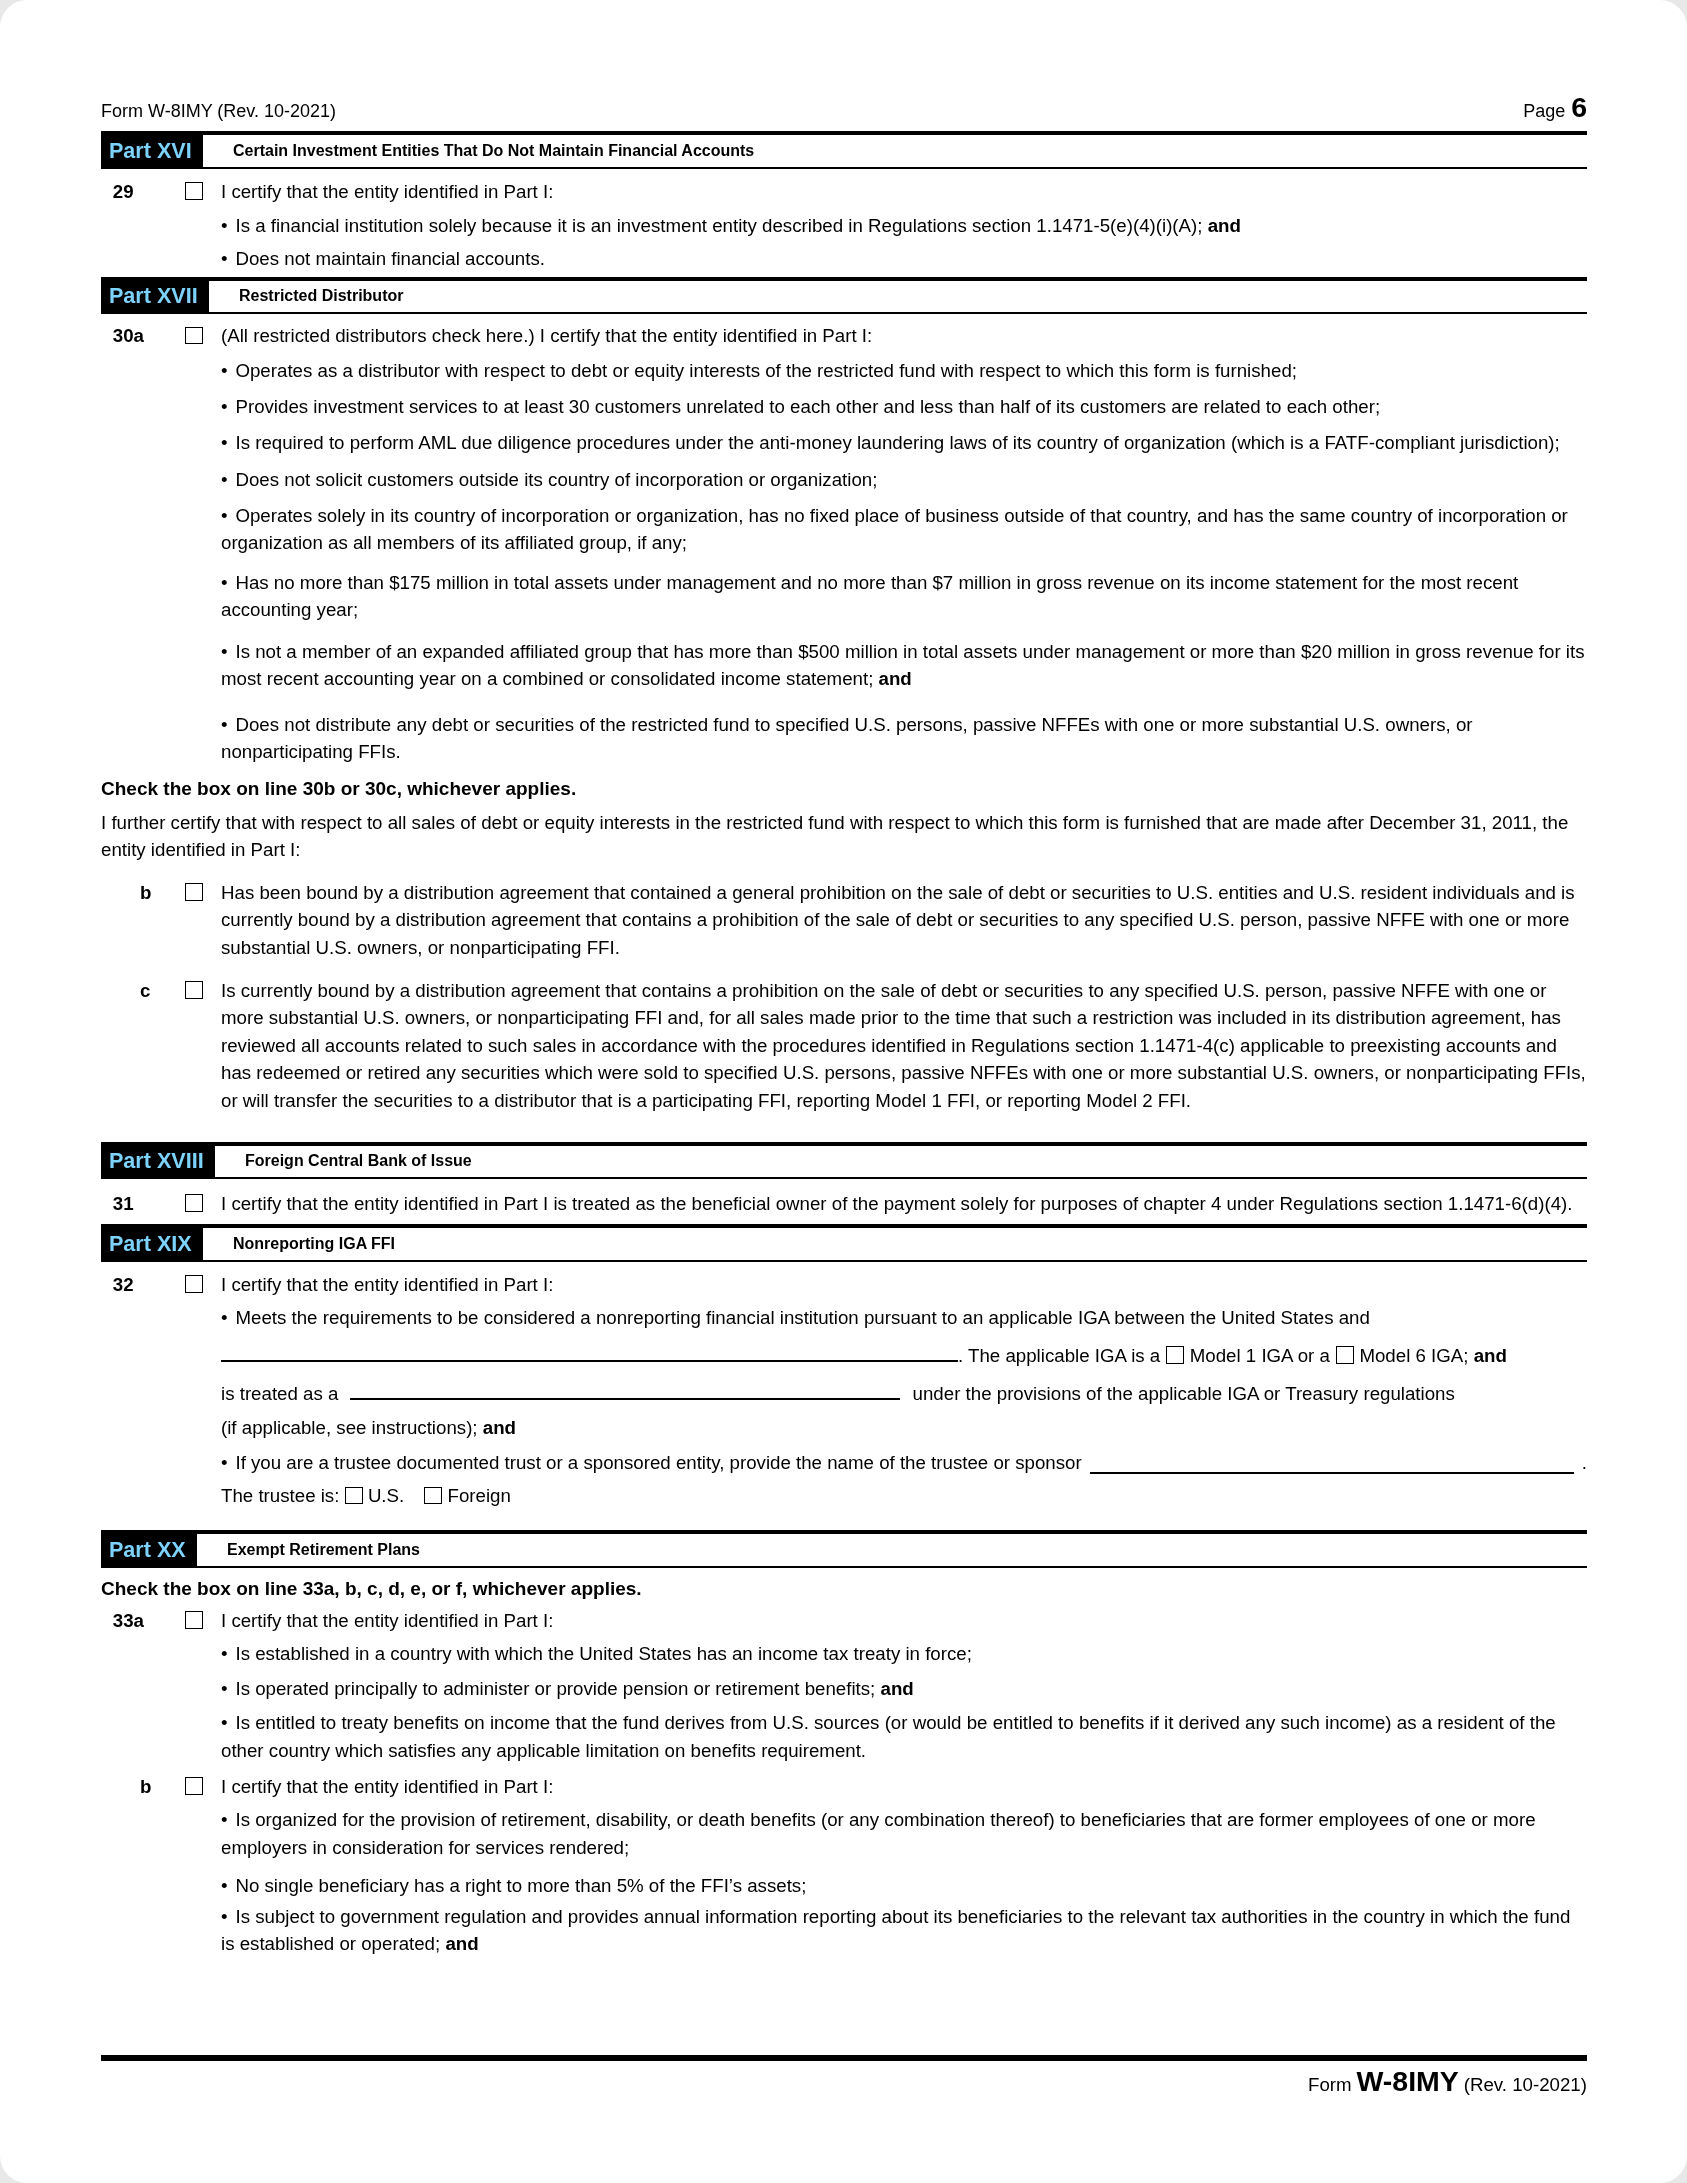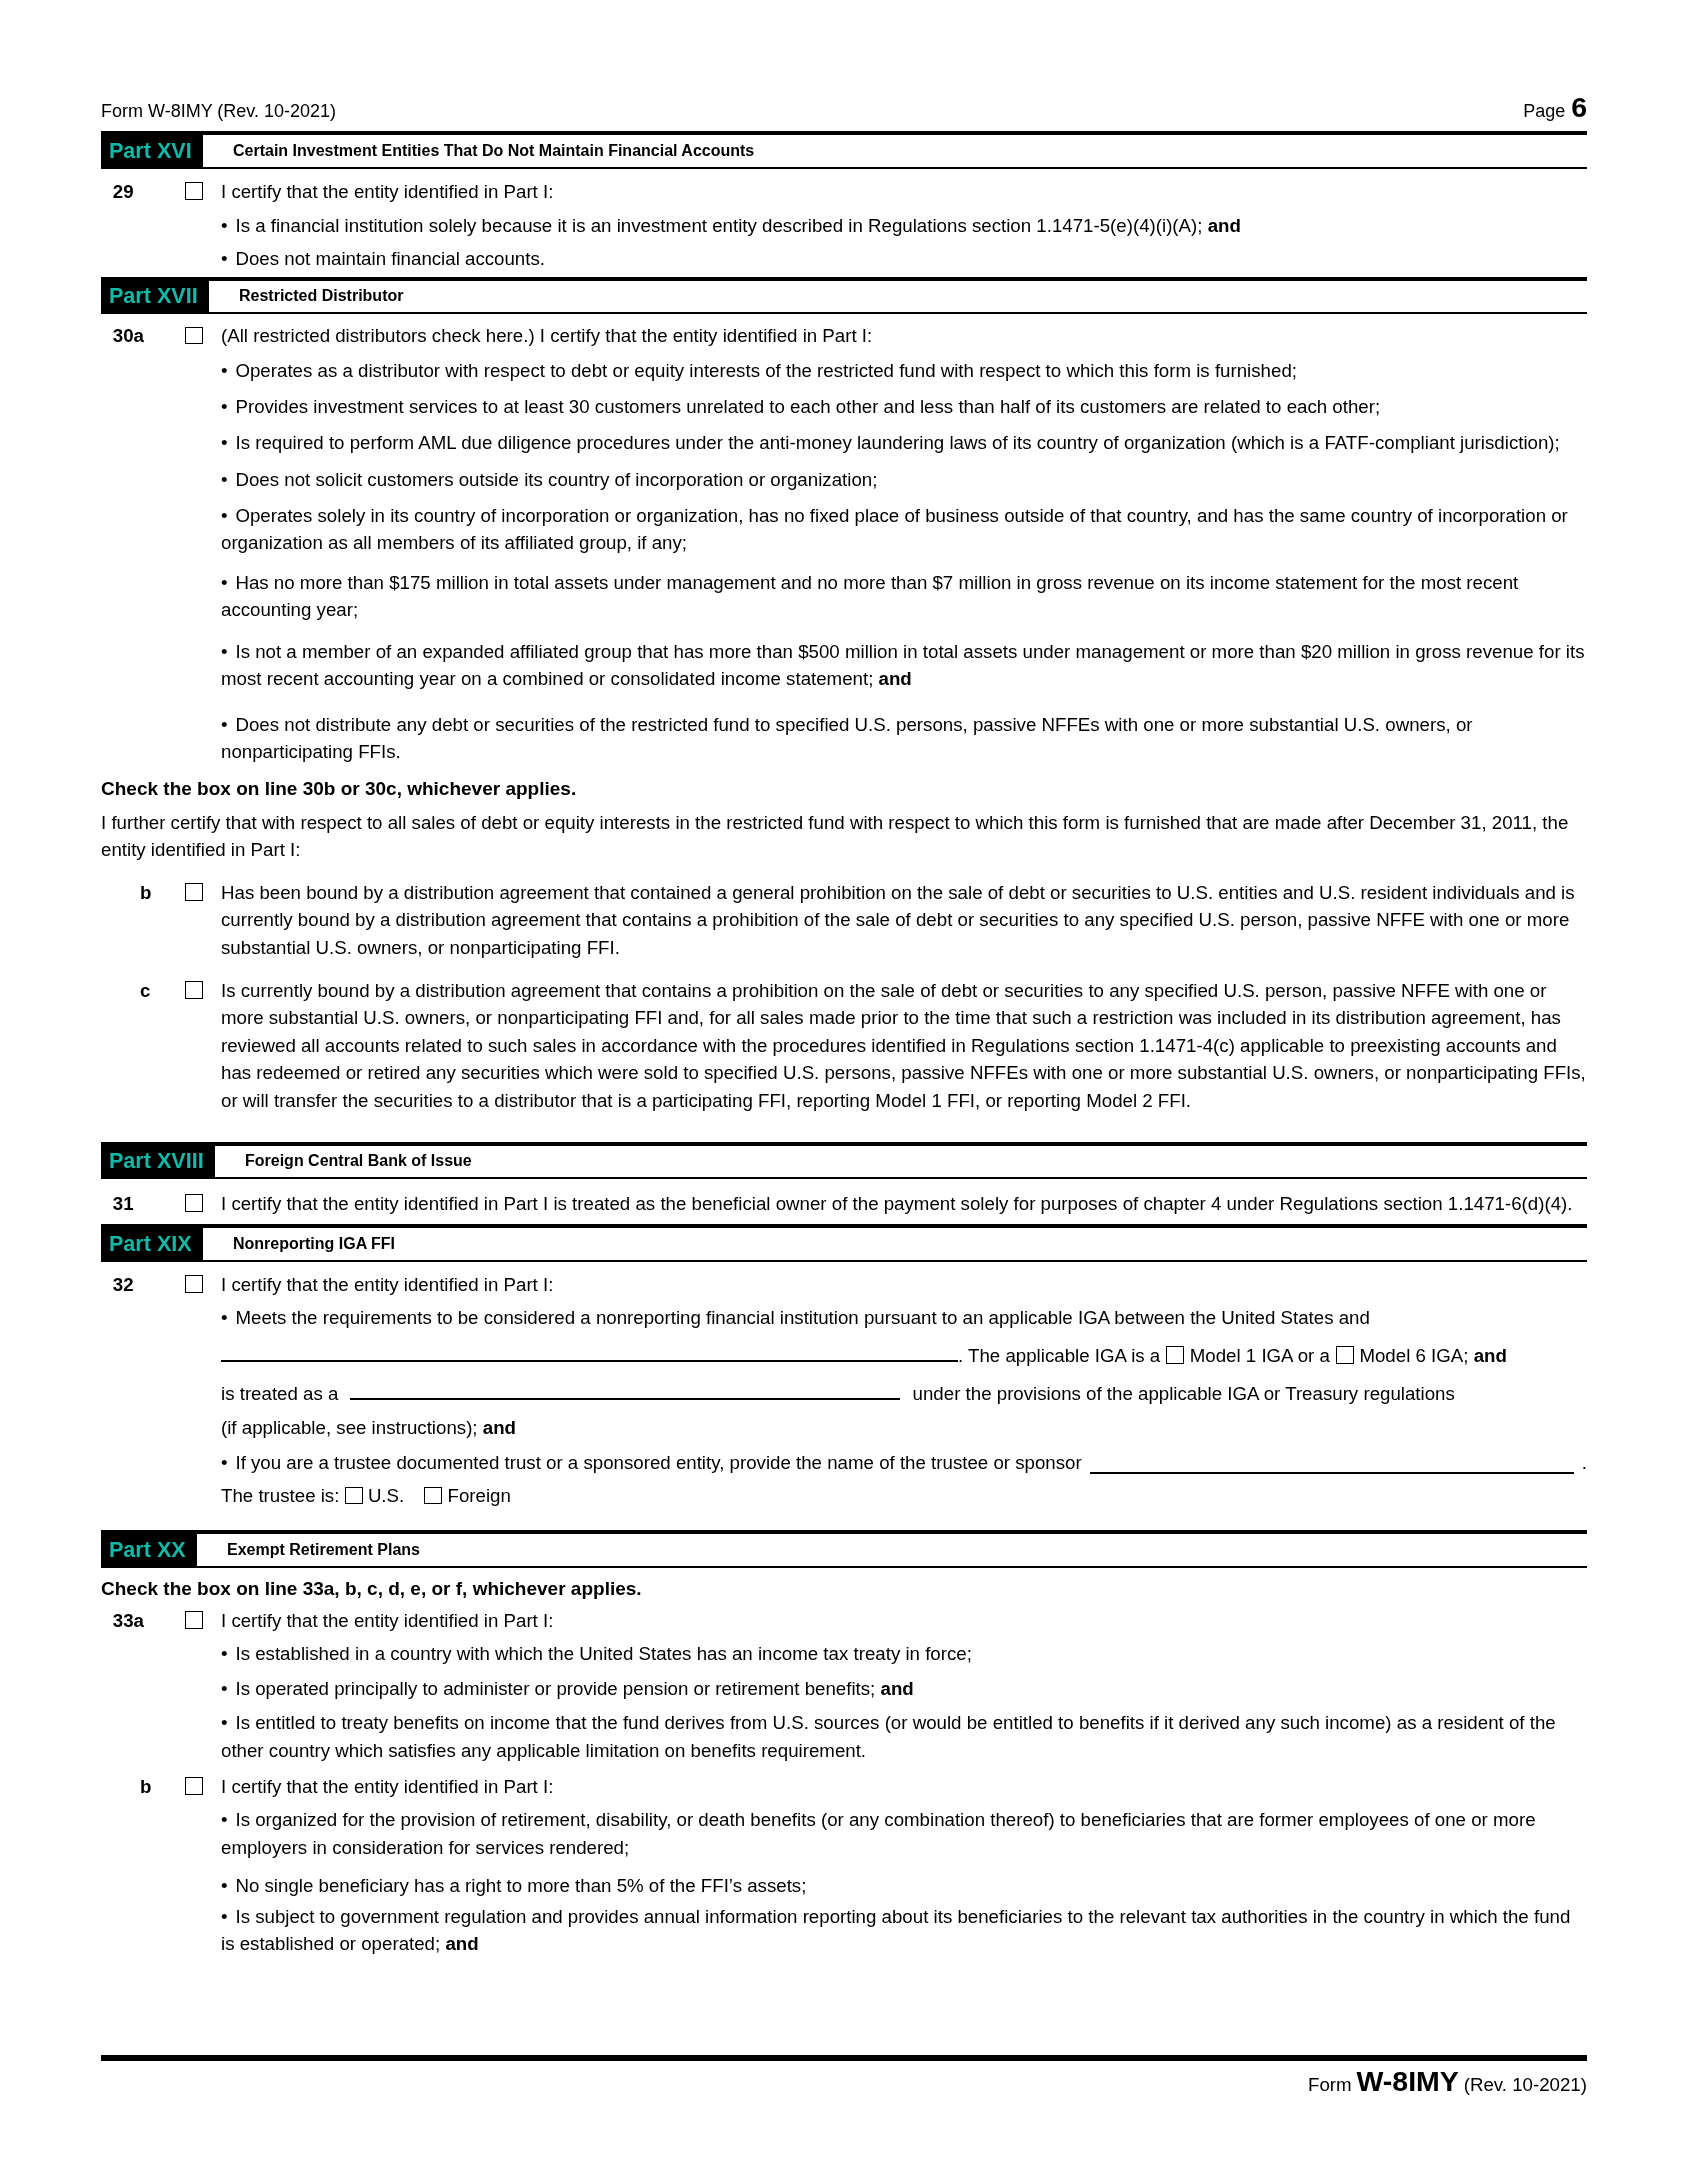--- a/index.html
+++ b/index.html
@@ -7,28 +7,29 @@
     position:relative;
     width:1687px;height:2183px;
     margin:0 auto;
     background:#ffffff;
     color:#000;
     font-family:"Liberation Sans", sans-serif;
     font-size:18.7px;
     line-height:27.5px;
     box-sizing:border-box;
     padding:96px 100px 0 101px;
+    border-radius:27px;
   }
   
   .hdr{display:flex;justify-content:space-between;align-items:baseline;font-size:18px;line-height:22.6px;}
   .pgnum{font-weight:bold;font-size:28.5px;margin-left:5.9px;}
 
   
   .part-bar{display:flex;align-items:stretch;background:#000;border-top:4.9px solid #000;border-bottom:2.5px solid #000;}
-  .part-label{color:#14b8a6;font-weight:bold;font-size:21.6px;padding:1.5px 10.8px 2.5px 7.9px;display:flex;align-items:center;white-space:nowrap;background:#000;}
+  .part-label{color:#7dd3fc;font-weight:bold;font-size:21.6px;padding:1.5px 10.8px 2.5px 7.9px;display:flex;align-items:center;white-space:nowrap;background:#000;}
   .part-title{flex:1;background:#fff;font-weight:bold;font-size:16px;padding:1.5px 5.9px 2.5px 30.5px;display:flex;align-items:center;}
 
   
   .row{position:relative;padding-left:120px;}
   .num{position:absolute;left:11.8px;top:0;font-weight:bold;}
   .num.sub{left:39px;}
   .cb{display:inline-block;width:17.7px;height:17.7px;border:1.5px solid #000;background:#fff;box-sizing:border-box;}
   .cb-abs{position:absolute;left:84px;top:4.4px;}
   .cb-inline{vertical-align:-2px;margin:0 5.9px;}
 

